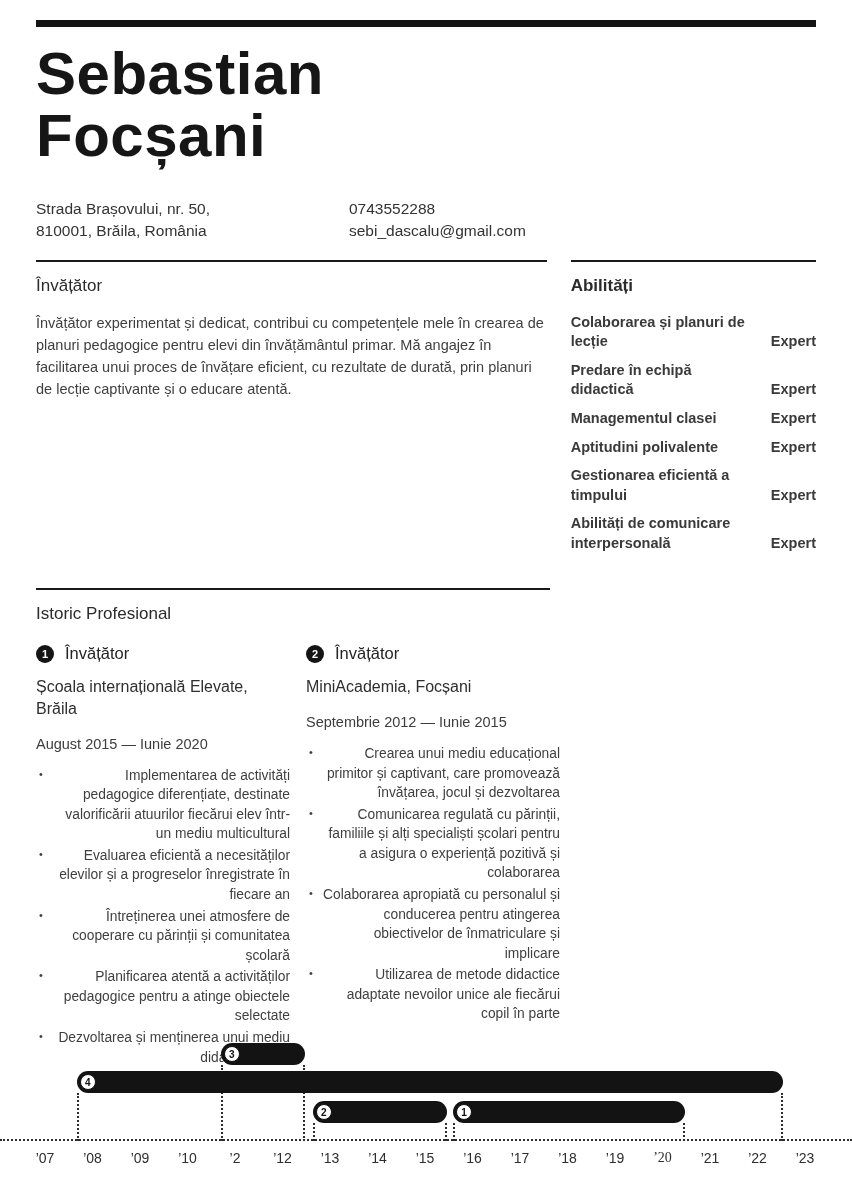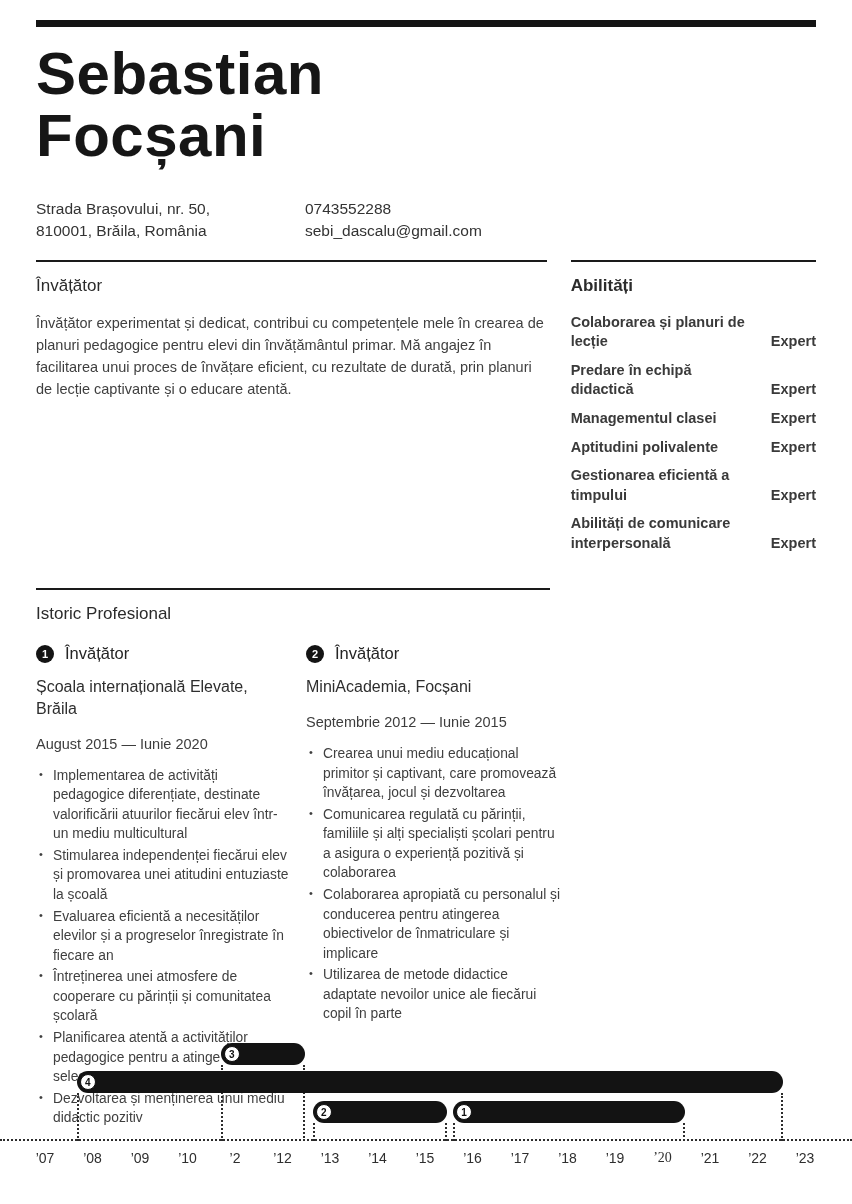--- a/index.html
+++ b/index.html
@@ -6,21 +6,21 @@
   html,body { background:#e8e8e8; }
   .page {
     width:852px; height:1204px; margin:0 auto; position:relative;
     background:#ffffff; overflow:hidden;
     font-family:"Liberation Sans", sans-serif; color:#3f3f3f;
   }
   .content { padding:12px 36px; }
   .top-rule { margin-top:8px; height:7px; background:#141414; }
   .name { margin-top:16px; font-size:60px; font-weight:700; color:#161616;
           line-height:1.04; letter-spacing:0.5px; }
-  .contact { display:flex; margin-top:30px; font-size:15.5px; line-height:1.45; color:#333; }
+  .contact { display:flex; margin-top:30px; font-size:15.5px; line-height:1.45; color:#333;gap:44px; }
   .contact .col-a { width:269px; }
   .main-cols { display:flex; gap:24px; margin-top:17px; }
   .col-left { width:512px; }
   .col-right { width:246px;font-weight:bold; }
   .sec-rule { height:2px; background:#1a1a1a; }
   .sec-head { margin-top:14px; font-size:17px; color:#2b2b2b; }
   .summary-text { margin-top:16px; font-size:14.5px; line-height:1.52; color:#3f3f3f; }
   .skills-list { margin-top:17px; }
   .skill-row { display:flex; justify-content:space-between; align-items:flex-end;
                margin-bottom:9px; font-size:14.5px; line-height:1.35; color:#3a3a3a; }
@@ -30,21 +30,21 @@
   .jobs { display:flex; gap:16px; margin-top:20px; width:524px; }
   .job { width:254px; }
   .job-head { display:flex; align-items:center; gap:11px; }
   .num-badge { width:18px; height:18px; border-radius:50%; background:#141414; color:#fff;
                font-size:11px; font-weight:700; display:flex; align-items:center;
                justify-content:center; flex:none; }
   .job-title { font-size:16.5px; color:#252525; }
   .job-company { margin-top:13px; font-size:16px; line-height:1.35; color:#2e2e2e; }
   .job-dates { margin-top:16px; font-size:14.5px; color:#3d3d3d; }
   .job-bullets { margin-top:14px; list-style:none; padding-left:17px;
-                 font-size:13.8px; line-height:1.42; color:#3f3f3f; }
+                 font-size:13.8px; line-height:1.42; color:#3f3f3f;text-align:right; }
   .job-bullets li { position:relative; margin-bottom:2px; }
   .job-bullets li::before { content:"\2022"; position:absolute; left:-14px; top:1px;
                             font-size:11px; color:#3f3f3f; }
   
   .chart { position:absolute; left:0; top:1038px; width:852px; height:150px; }
   .tbar { position:absolute; height:22px; background:#131313; border-radius:11px; }
   .tbadge { position:absolute; left:3px; top:3px; width:16px; height:16px; border-radius:50%;
             background:#fff; border:1.5px solid #111; color:#111; font-size:10px; font-weight:700;
             display:flex; align-items:center; justify-content:center; }
   .guide { position:absolute; width:0; border-left:2px dotted #2c2c2c; }
@@ -120,21 +120,20 @@
       <div class="jobs">
         <div class="job">
           <div class="job-head">
             <span class="num-badge">1</span>
             <span class="job-title">Învățător</span>
           </div>
           <div class="job-company">Școala internațională Elevate, Brăila</div>
           <div class="job-dates">August 2015 — Iunie 2020</div>
           <ul class="job-bullets">
               <li>Implementarea de activități pedagogice diferențiate, destinate valorificării atuurilor fiecărui elev într-un mediu multicultural</li>
-              <li>Stimularea independenței fiecărui elev și promovarea unei atitudini entuziaste la școală</li>
               <li>Evaluarea eficientă a necesităților elevilor și a progreselor înregistrate în fiecare an</li>
               <li>Întreținerea unei atmosfere de cooperare cu părinții și comunitatea școlară</li>
               <li>Planificarea atentă a activităților pedagogice pentru a atinge obiectele selectate</li>
               <li>Dezvoltarea și menținerea unui mediu didactic pozitiv</li>
             </ul>
         </div>
 
         <div class="job">
           <div class="job-head">
             <span class="num-badge">2</span>

